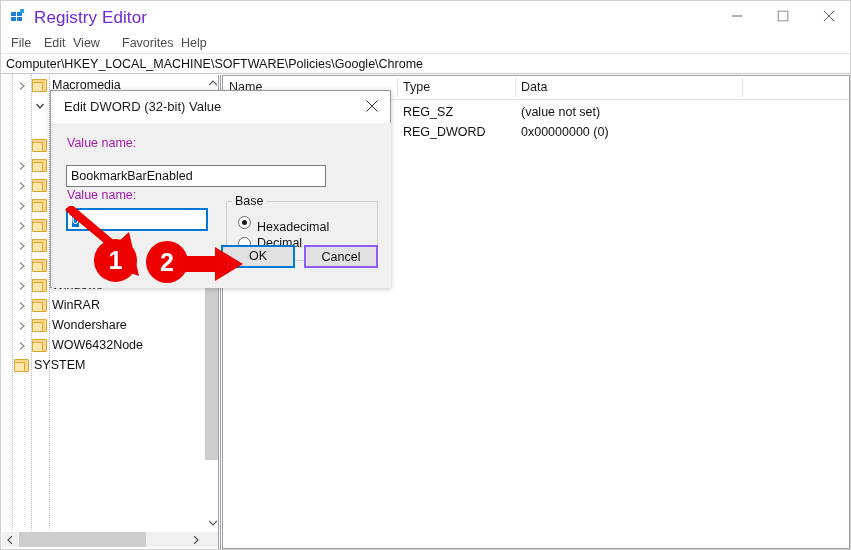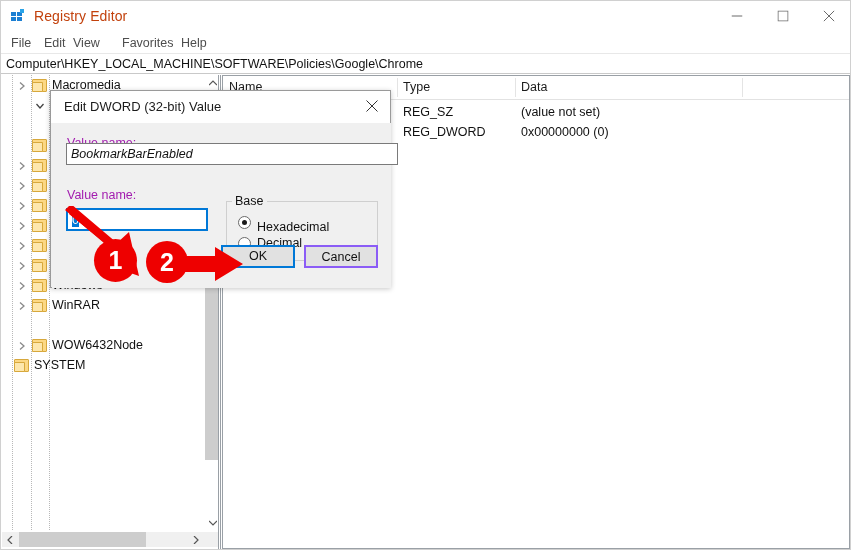--- a/index.html
+++ b/index.html
@@ -8,21 +8,21 @@
     font-family:"Liberation Sans","DejaVu Sans",sans-serif;
     font-size:12.5px;color:#1b1b1b;background:#ffffff;
     -webkit-font-smoothing:antialiased;
   }
   .app{position:relative;width:851px;height:550px;background:#ffffff;
        border:1px solid #d0d0d0;box-sizing:border-box;overflow:hidden;}
 
   
   .titlebar{position:absolute;left:0;top:0;width:849px;height:31px;background:#ffffff;}
   .title-icon{position:absolute;left:9px;top:8px;width:16px;height:16px;}
-  .title-text{position:absolute;left:33px;top:7px;font-size:14px;color:#c2410c;
+  .title-text{position:absolute;left:33px;top:7px;font-size:17px;color:#6d28d9;
               letter-spacing:.1px;white-space:nowrap;}
   .wbtn{position:absolute;top:0;width:46px;height:30px;cursor:default;}
   .wbtn svg{position:absolute;left:50%;top:50%;transform:translate(-50%,-50%);}
   #btn-min{left:713px;}
   #btn-max{left:759px;}
   #btn-close{left:805px;}
 
   
   .menubar{position:absolute;left:0;top:31px;width:849px;height:21px;background:#ffffff;}
   .menu-item{position:absolute;top:3px;font-size:12.5px;color:#4d4d4d;
@@ -264,20 +264,30 @@
         <div class="trow" style="top: 221px;">
           <span class="chev" style="left: 14px;"><svg width="12" height="12" viewBox="0 0 12 12">
               <path d="M4 2.5 L8 6 L4 9.5" fill="none" stroke="#8a8a8a" stroke-width="1.3"></path>
             </svg></span>
           <span class="folder" style="left: 30px;">
             <span class="f-back"></span>
             <span class="f-front"></span>
           </span>
           <span class="tlabel" style="left: 50px;">WinRAR</span>
         </div>
+        <div class="trow" style="top: 241px;">
+          <span class="chev" style="left: 14px;"><svg width="12" height="12" viewBox="0 0 12 12">
+              <path d="M4 2.5 L8 6 L4 9.5" fill="none" stroke="#8a8a8a" stroke-width="1.3"></path>
+            </svg></span>
+          <span class="folder" style="left: 30px;">
+            <span class="f-back"></span>
+            <span class="f-front"></span>
+          </span>
+          <span class="tlabel" style="left: 50px;">Wondershare</span>
+        </div>
         <div class="trow" style="top: 261px;">
           <span class="chev" style="left: 14px;"><svg width="12" height="12" viewBox="0 0 12 12">
               <path d="M4 2.5 L8 6 L4 9.5" fill="none" stroke="#8a8a8a" stroke-width="1.3"></path>
             </svg></span>
           <span class="folder" style="left: 30px;">
             <span class="f-back"></span>
             <span class="f-front"></span>
           </span>
           <span class="tlabel" style="left: 50px;">WOW6432Node</span>
         </div>
@@ -350,21 +360,21 @@
         <svg width="12" height="12" viewBox="0 0 12 12">
           <line x1="0.5" y1="0.5" x2="11.5" y2="11.5" stroke="#333" stroke-width="1"></line>
           <line x1="11.5" y1="0.5" x2="0.5" y2="11.5" stroke="#333" stroke-width="1"></line>
         </svg>
       </div>
     </div>
 
     <div class="dlg-body">
 
       <div class="fld-label" style="left:15px;top:13px;">Value name:</div>
-      <div class="txtbox" style="left:14px;top:20px;width:332px;height:22px;font-style:italic;">
+      <div class="txtbox" style="left:14px;top:42px;width:260px;height:22px;">
         <div class="txt-val">BookmarkBarEnabled</div>
       </div>
 
       <div class="fld-label" style="left:15px;top:65px;">Value name:</div>
       <div class="txtbox focus" style="left:14px;top:85px;width:142px;height:23px;">
         <div class="txt-val sel">0</div>
       </div>
 
       <div class="groupbox" style="left:174px;top:78px;width:152px;height:60px;">
         <div class="gb-legend" style="left:5px;top:-8px;">Base</div>

